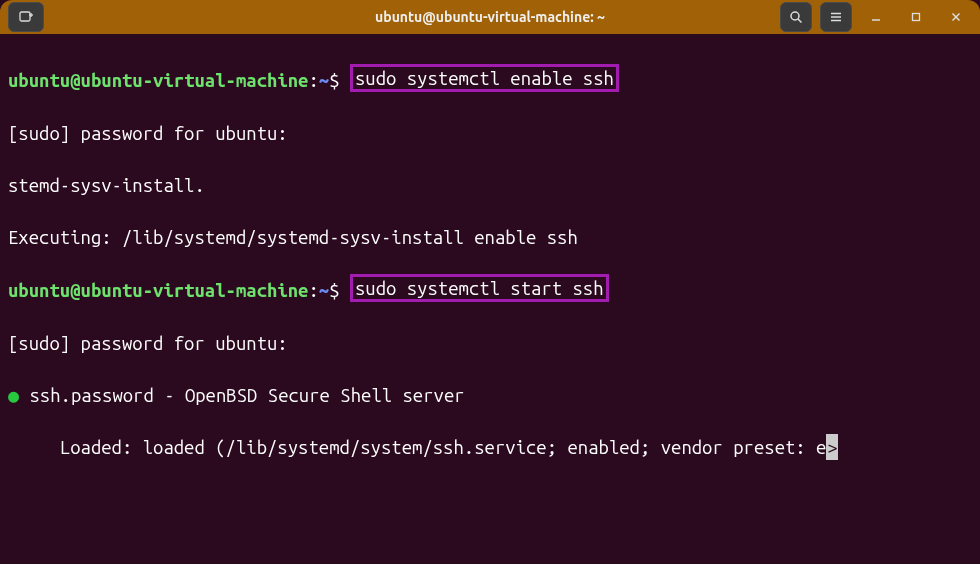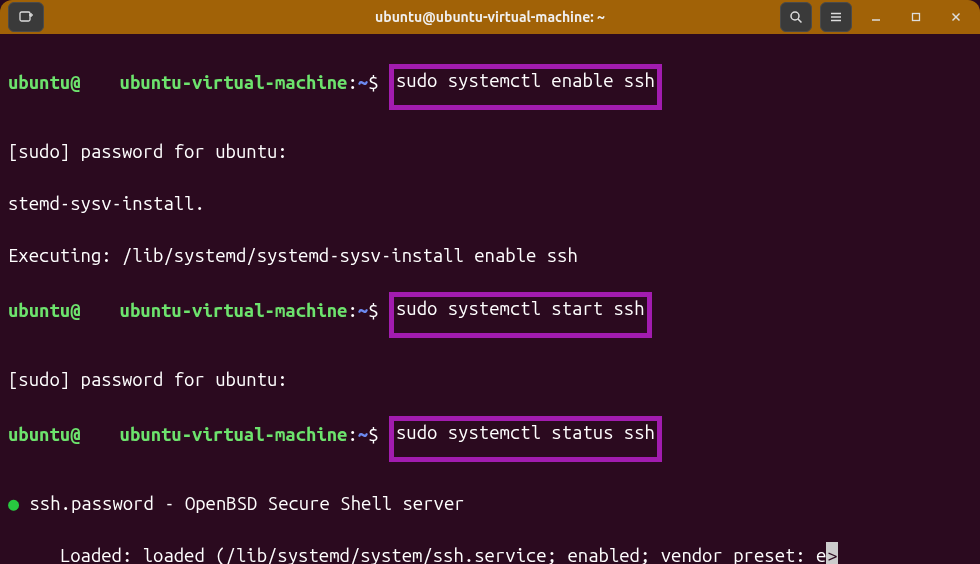--- a/index.html
+++ b/index.html
@@ -54,28 +54,28 @@
   }
   .title-btn.plain {
     background: transparent;
     border: none;
   }
   .term {
     padding: 6px 8px 0 8px;
     white-space: pre;
   }
   .user { color: #6de36d; font-weight:bold;text-align:center; }
-  .host { color: #6de36d; font-weight:bold;margin-left:39px;}
+  .host { color: #6de36d; font-weight:bold;}
   .path { color: #6d8bf2; font-weight:bold;}
   .sym { color: #ffffff; }
   .dollar { color: #ffffff; }
   .cmd { color: #ffffff; }
   .highlight {
-    border: 5px solid #a21caf;
-    padding: 0px 2px 14px 2px;
+    border: 3px solid #a21caf;
+    padding: 0px 2px 0px 2px;
     display: inline-block;
     line-height: 22px;
     position: relative;
     top: -2px;
   }
   .line { display:block; }
   .dot { color: #28c840; }
   .scrollmark {
     background:#cccccc;
     color:#2b0a1f;
@@ -132,21 +132,20 @@
   </div>
 </div>
 
 <div class="term">
 <span class="line"><span class="user">ubuntu</span><span class="user">@</span><span class="host">ubuntu-virtual-machine</span><span class="sym">:</span><span class="path">~</span><span class="dollar">$ </span><span class="highlight"><span class="cmd">sudo systemctl enable ssh</span></span></span>
 <span class="line">[sudo] password for ubuntu:</span>
 <span class="line">stemd-sysv-install.</span>
 <span class="line">Executing: /lib/systemd/systemd-sysv-install enable ssh</span>
 <span class="line"><span class="user">ubuntu</span><span class="user">@</span><span class="host">ubuntu-virtual-machine</span><span class="sym">:</span><span class="path">~</span><span class="dollar">$ </span><span class="highlight"><span class="cmd">sudo systemctl start ssh</span></span></span>
 <span class="line">[sudo] password for ubuntu:</span>
-<span class="line"><span class="user">ubuntu</span><span class="user">@</span><span class="host">ubuntu-virtual-machine</span><span class="sym">:</span><span class="path">~</span><span class="dollar">$ </span><span class="highlight"><span class="cmd">sudo systemctl status ssh</span></span></span>
 <span class="line"><span class="dot">●</span><span> ssh.password - OpenBSD Secure Shell server</span></span>
 <span class="line"><span>     Loaded: loaded (/lib/systemd/system/ssh.service; enabled; vendor preset: e</span><span class="scrollmark">&gt;</span></span>
 
 
 
 
 
 
 
 

